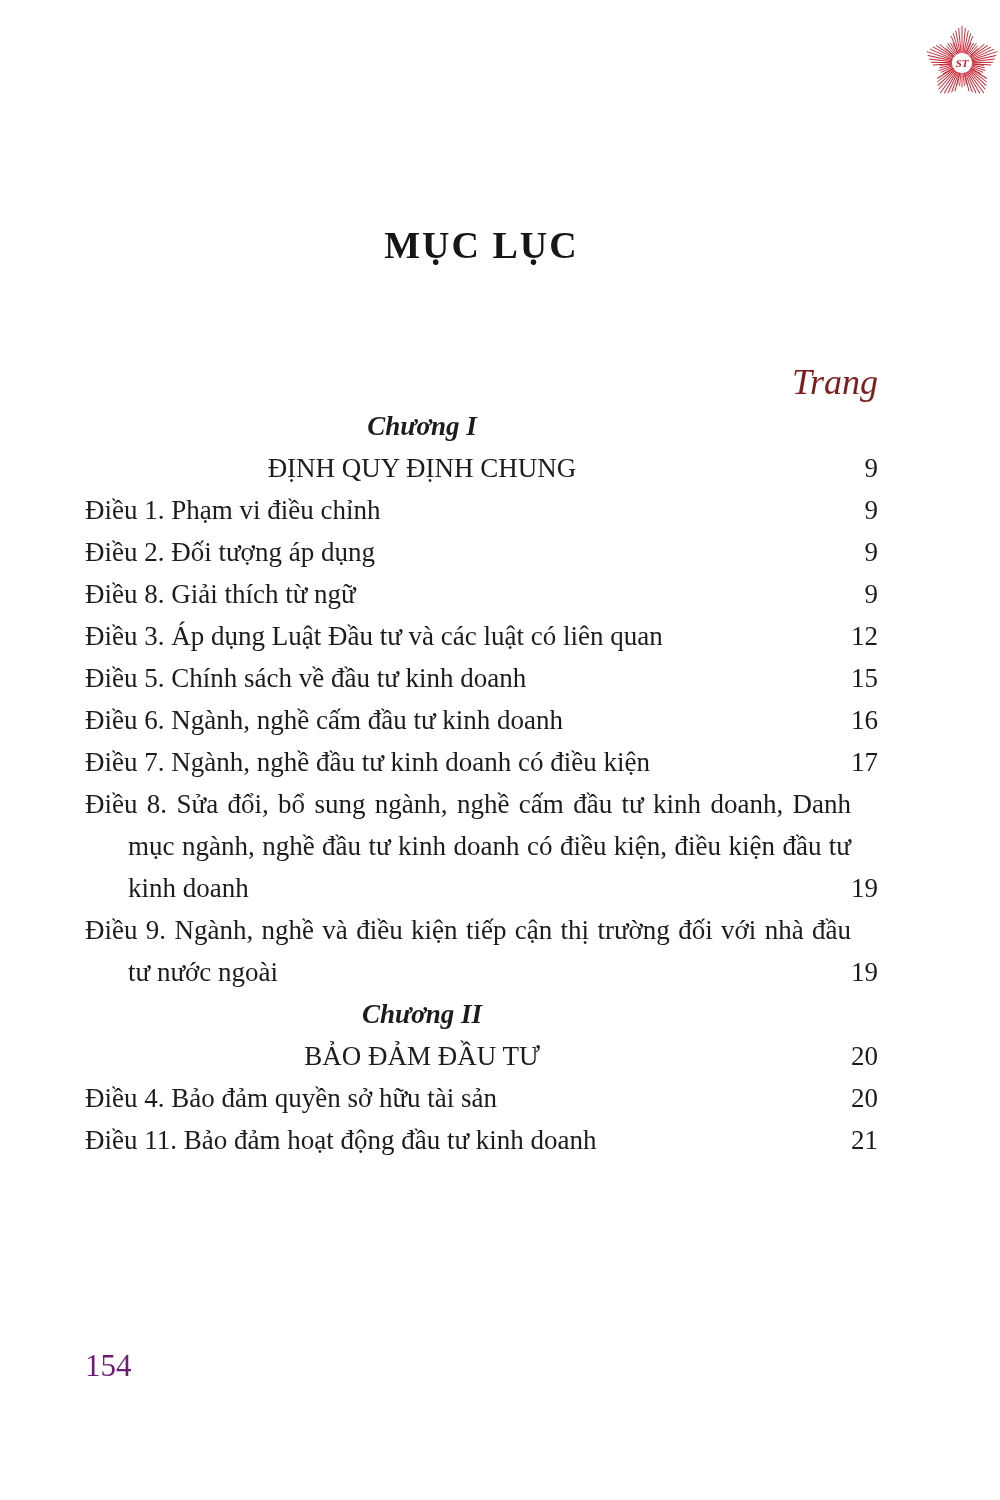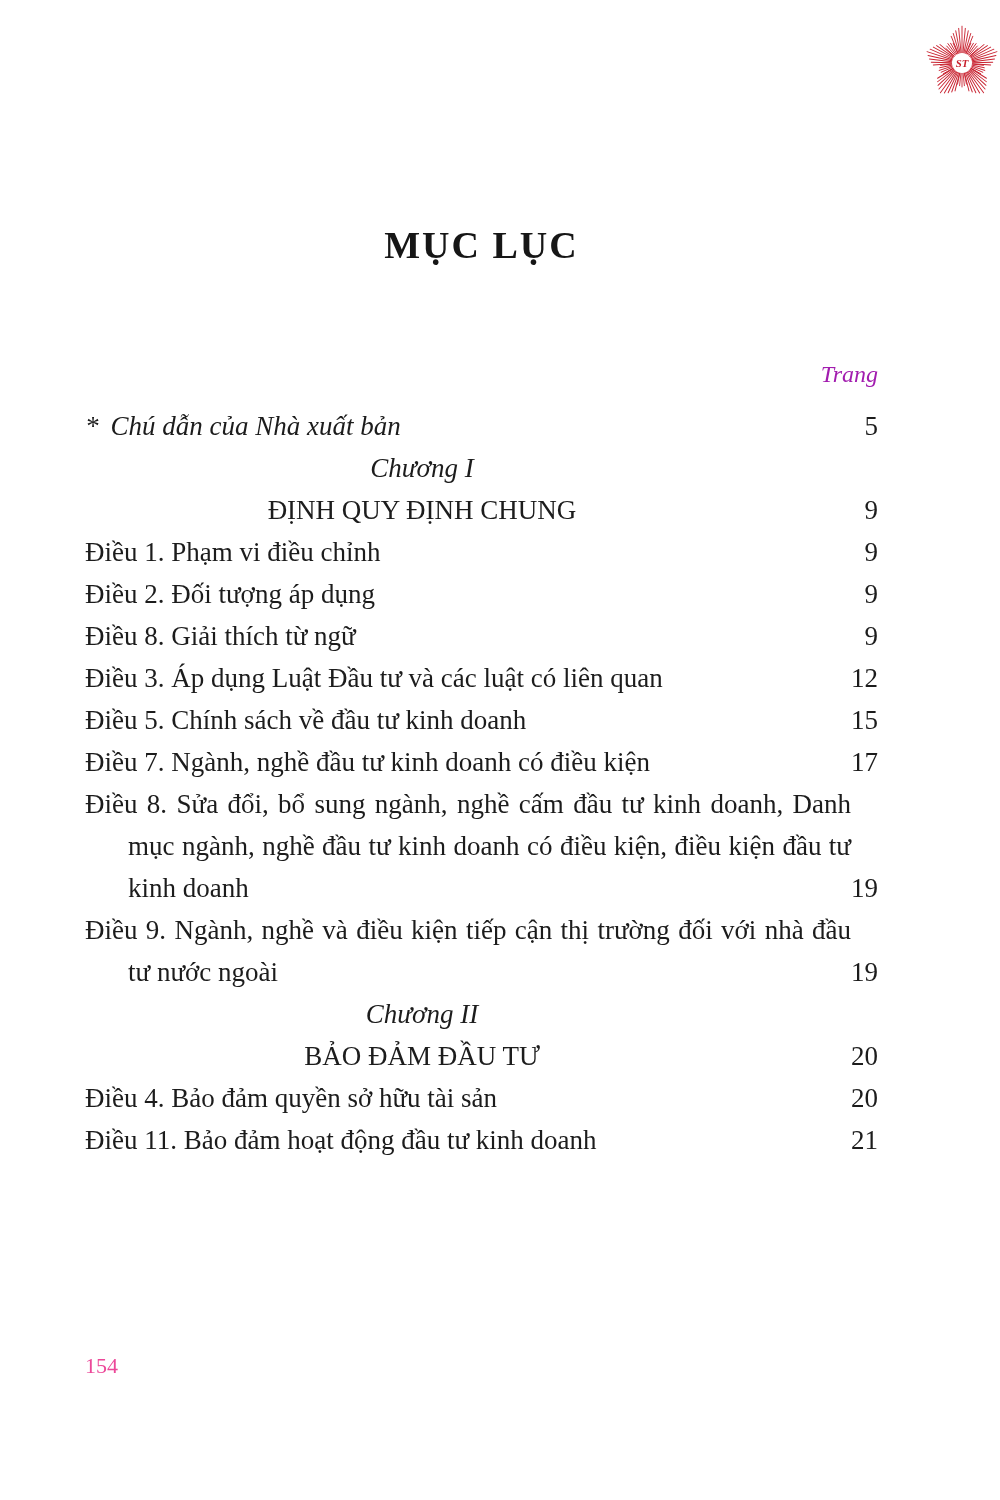--- a/index.html
+++ b/index.html
@@ -22,50 +22,51 @@
   .doc-title{
     position:absolute;top:196px;left:85px;width:793px;
     text-align:center;
     font-size:38px;font-weight:bold;letter-spacing:2px;
     color:#161616;
   }
 
   
   .trang-row{
     position:absolute;top:334px;left:85px;width:793px;
-    text-align:right;font-style:italic;font-size:24px;color:#a21caf;
+    text-align:right;font-style:italic;font-size:36px;color:#7f1d1d;
   }
 
   
   .toc{position:absolute;top:378px;left:85px;width:793px;font-size:27px;line-height:42px;}
   .toc-row{display:flex;align-items:flex-end;}
   .entry-text{
     width:754px;
     text-align:justify;
     padding-left:43px;text-indent:-43px;
     color:#1c1c1c;
   }
   .entry-page{flex:1;text-align:right;white-space:nowrap;color:#1c1c1c;}
   .front .entry-text{font-style:italic;}
   .entry-marker{margin-right:12px;}
 
   .kicker{
     width:754px;text-align:center;font-style:italic;
     padding-right:80px;box-sizing:border-box;
     line-height:42px;
+    font-weight:bold;
   }
   .chapter-title-row .entry-text{
     text-align:center;text-indent:0;padding-left:0;
     padding-right:80px;box-sizing:border-box;
   }
 
   
   .folio{
     position:absolute;top:1318px;left:85px;
-    font-size:22px;color:#ec4899;line-height:42px;
+    font-size:31px;color:#701a75;line-height:42px;
   }
 </style>
 </head>
 <body>
 
 <div class="page">
 
   <div class="logo">
     <svg viewBox="0 0 100 100" xmlns="http://www.w3.org/2000/svg">
       <defs>
@@ -102,24 +103,20 @@
       <text x="50" y="55" text-anchor="middle" font-family="Liberation Serif, DejaVu Serif, serif" font-style="italic" font-weight="bold" font-size="13.5" fill="#c8202e">ST</text>
     </svg>
   </div>
 
   <div class="doc-title">MỤC LỤC</div>
 
   <div class="trang-row">Trang</div>
 
   <div class="toc">
 
-    <div class="toc-row front">
-      <div class="entry-text"><span class="entry-marker">*</span><span>Chú dẫn của Nhà xuất bản</span></div>
-      <div class="entry-page">5</div>
-    </div>
 
 
     <div class="kicker">Chương I</div>
 
     <div class="toc-row chapter-title-row">
       <div class="entry-text">ĐỊNH QUY ĐỊNH CHUNG</div>
       <div class="entry-page">9</div>
     </div>
 
     <div class="toc-row">
@@ -134,20 +131,24 @@
       <div class="entry-text">Điều 8. Giải thích từ ngữ</div>
       <div class="entry-page">9</div>
     </div>
     <div class="toc-row">
       <div class="entry-text">Điều 3. Áp dụng Luật Đầu tư và các luật có liên quan</div>
       <div class="entry-page">12</div>
     </div>
     <div class="toc-row">
       <div class="entry-text">Điều 5. Chính sách về đầu tư kinh doanh</div>
       <div class="entry-page">15</div>
+    </div>
+    <div class="toc-row">
+      <div class="entry-text">Điều 6. Ngành, nghề cấm đầu tư kinh doanh</div>
+      <div class="entry-page">16</div>
     </div>
     <div class="toc-row">
       <div class="entry-text">Điều 7. Ngành, nghề đầu tư kinh doanh có điều kiện</div>
       <div class="entry-page">17</div>
     </div>
     <div class="toc-row">
       <div class="entry-text">Điều 8. Sửa đổi, bổ sung ngành, nghề cấm đầu tư kinh doanh, Danh mục ngành, nghề đầu tư kinh doanh có điều kiện, điều kiện đầu tư kinh doanh</div>
       <div class="entry-page">19</div>
     </div>
     <div class="toc-row">

